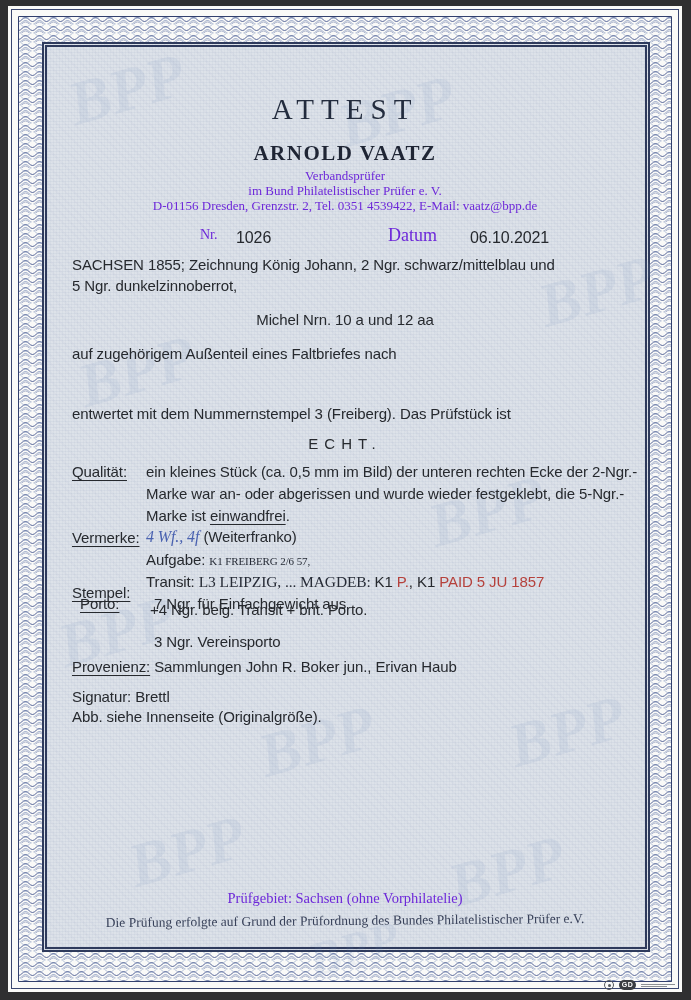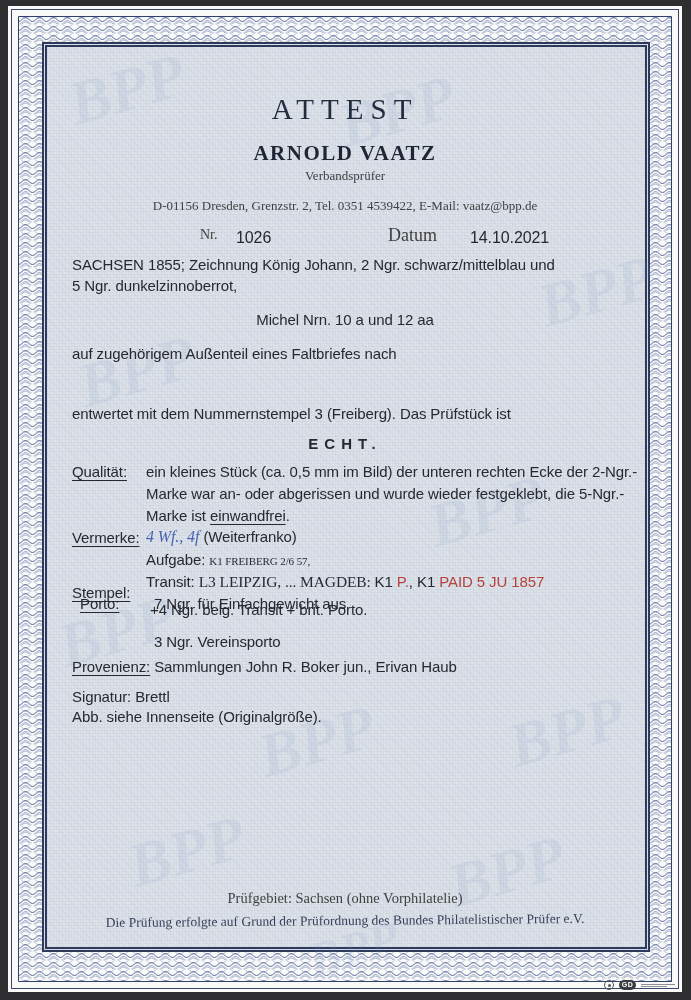--- a/index.html
+++ b/index.html
@@ -25,21 +25,21 @@
     z-index:2;
   }
   .wm{
     position:absolute;z-index:3;
     font-family:"Liberation Serif",serif;font-style:italic;font-weight:bold;
     font-size:62px;color:rgba(108,136,190,0.10);
     transform:rotate(-16deg);white-space:nowrap;pointer-events:none;
   }
   .txt{position:absolute;z-index:4;white-space:nowrap;color:#26292e;}
   .sans{font-family:"Liberation Sans",sans-serif;font-size:15px;letter-spacing:-0.1px;}
-  .serif{font-family:"Liberation Serif",serif;color:#404040;}
+  .serif{font-family:"Liberation Serif",serif;color:#6d28d9;}
   .center{left:0;width:674px;text-align:center;}
   .u{text-decoration:underline;text-underline-offset:3px;text-decoration-thickness:1px;}
   .red{color:#b5413c;}
   .hand{font-family:Liberation Serif, serif;font-style:italic;color:#4a62b0;font-size:16px;}
   .stampserif{font-family:"Liberation Serif",serif;color:#262b36;}
   .gd-row{position:absolute;z-index:5;display:flex;align-items:center;gap:5px;}
   .gd-circle{width:8px;height:8px;border:1px solid #55585c;border-radius:50%;position:relative;}
   .gd-circle::after{content:"";position:absolute;left:2.5px;top:2.5px;width:3px;height:3px;background:#55585c;border-radius:50%;}
   .gd-oval{min-width:17px;height:10px;background:#3a3d42;border-radius:5px;color:#fff;
     font-size:7px;font-weight:bold;text-align:center;line-height:10px;letter-spacing:0.5px;
@@ -77,33 +77,34 @@
   <div class="wm" style="left:50px;top:590px;">BPP</div>
   <div class="wm" style="left:250px;top:700px;">BPP</div>
   <div class="wm" style="left:500px;top:690px;">BPP</div>
   <div class="wm" style="left:120px;top:810px;">BPP</div>
   <div class="wm" style="left:440px;top:830px;">BPP</div>
   <div class="wm" style="left:300px;top:915px;font-size:48px;">BPP</div>
 
   <div class="txt serif center" style="top:87px;font-size:29px;letter-spacing:7px;color:#232c3e;">ATTEST</div>
   <div class="txt serif center" style="top:135px;font-size:21px;font-weight:bold;letter-spacing:1.5px;color:#1f2534;">ARNOLD VAATZ</div>
   <div class="txt serif center" style="top:162px;font-size:13px;">Verbandsprüfer</div>
+  <div class="txt serif center" style="top:177px;font-size:13px;">im Bund Philatelistischer Prüfer e. V.</div>
   <div class="txt serif center" style="top:192px;font-size:13px;">D-01156 Dresden, Grenzstr. 2, Tel. 0351 4539422, E-Mail: vaatz@bpp.de</div>
 
   <div class="txt serif" style="left:192px;top:221px;font-size:14px;text-align:center;">Nr.</div>
   <div class="txt sans" style="left:228px;top:223px;font-size:16px;">1026</div>
   <div class="txt serif" style="left:380px;top:219px;font-size:18px;">Datum</div>
-  <div class="txt sans" style="left:462px;top:223px;font-size:16px;">14.10.2021</div>
+  <div class="txt sans" style="left:462px;top:223px;font-size:16px;">06.10.2021</div>
 
   <div class="txt sans" style="left:64px;top:250px;">SACHSEN 1855; Zeichnung König Johann, 2 Ngr. schwarz/mittelblau und</div>
   <div class="txt sans" style="left:64px;top:271px;">5 Ngr. dunkelzinnoberrot,</div>
   <div class="txt sans center" style="top:305px;">Michel Nrn. 10 a  und 12 aa</div>
   <div class="txt sans" style="left:64px;top:339px;">auf zugehörigem Außenteil eines Faltbriefes nach</div>
   <div class="txt sans" style="left:64px;top:399px;">entwertet mit dem Nummernstempel  3 (Freiberg). Das Prüfstück ist</div>
-  <div class="txt sans center" style="top:429px;font-weight:bold;letter-spacing:6px;">ECHT.</div>
+  <div class="txt sans center" style="top:429px;font-weight:normal;letter-spacing:6px;">ECHT.</div>
 
   <div class="txt sans u" style="left:64px;top:457px;">Qualität:</div>
   <div class="txt sans" style="left:138px;top:457px;">ein kleines Stück (ca. 0,5 mm im Bild) der unteren rechten Ecke der 2-Ngr.-</div>
   <div class="txt sans" style="left:138px;top:479px;">Marke war an- oder abgerissen und wurde wieder festgeklebt,  die 5-Ngr.-</div>
   <div class="txt sans" style="left:138px;top:501px;"><span>Marke ist </span><span class="u">einwandfrei</span><span>.</span></div>
 
   <div class="txt sans u" style="left:64px;top:523px;">Vermerke:</div>
   <div class="txt sans" style="left:138px;top:522px;"><span class="hand">4 Wf., 4f</span><span> (Weiterfranko)</span></div>
 
   <div class="txt sans u" style="left:64px;top:545px;margin-top:33px;">Stempel:</div>

